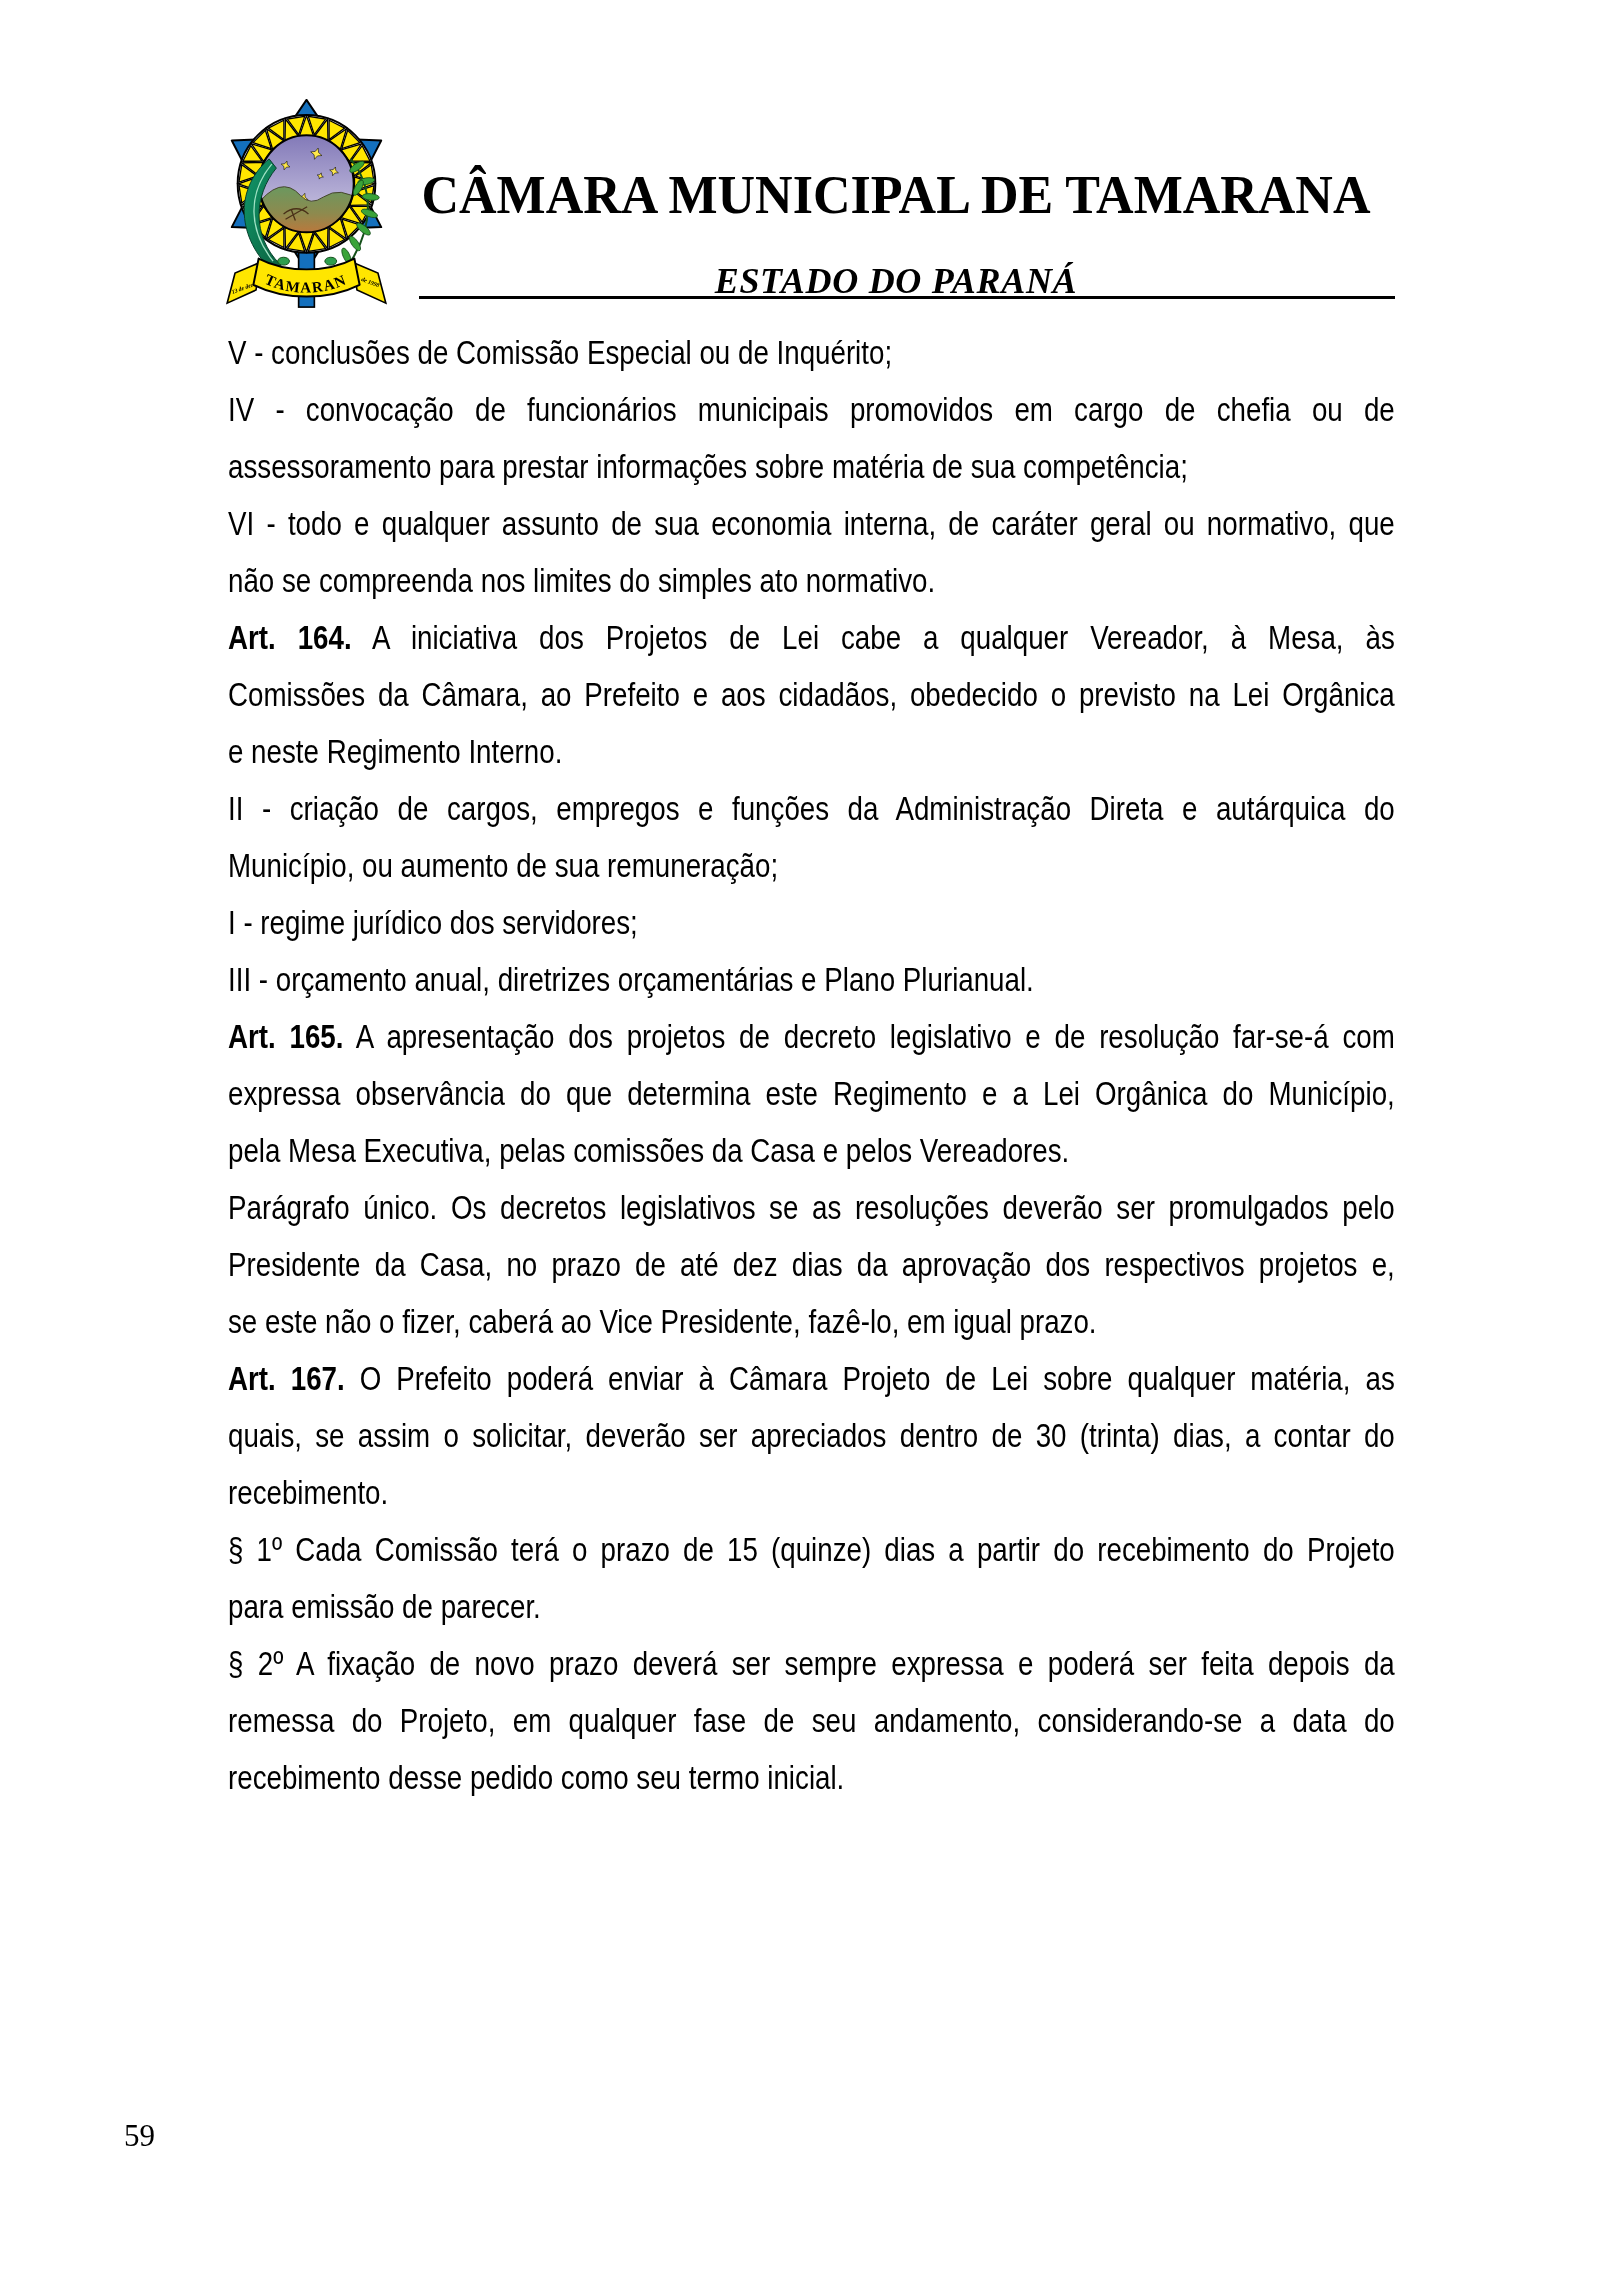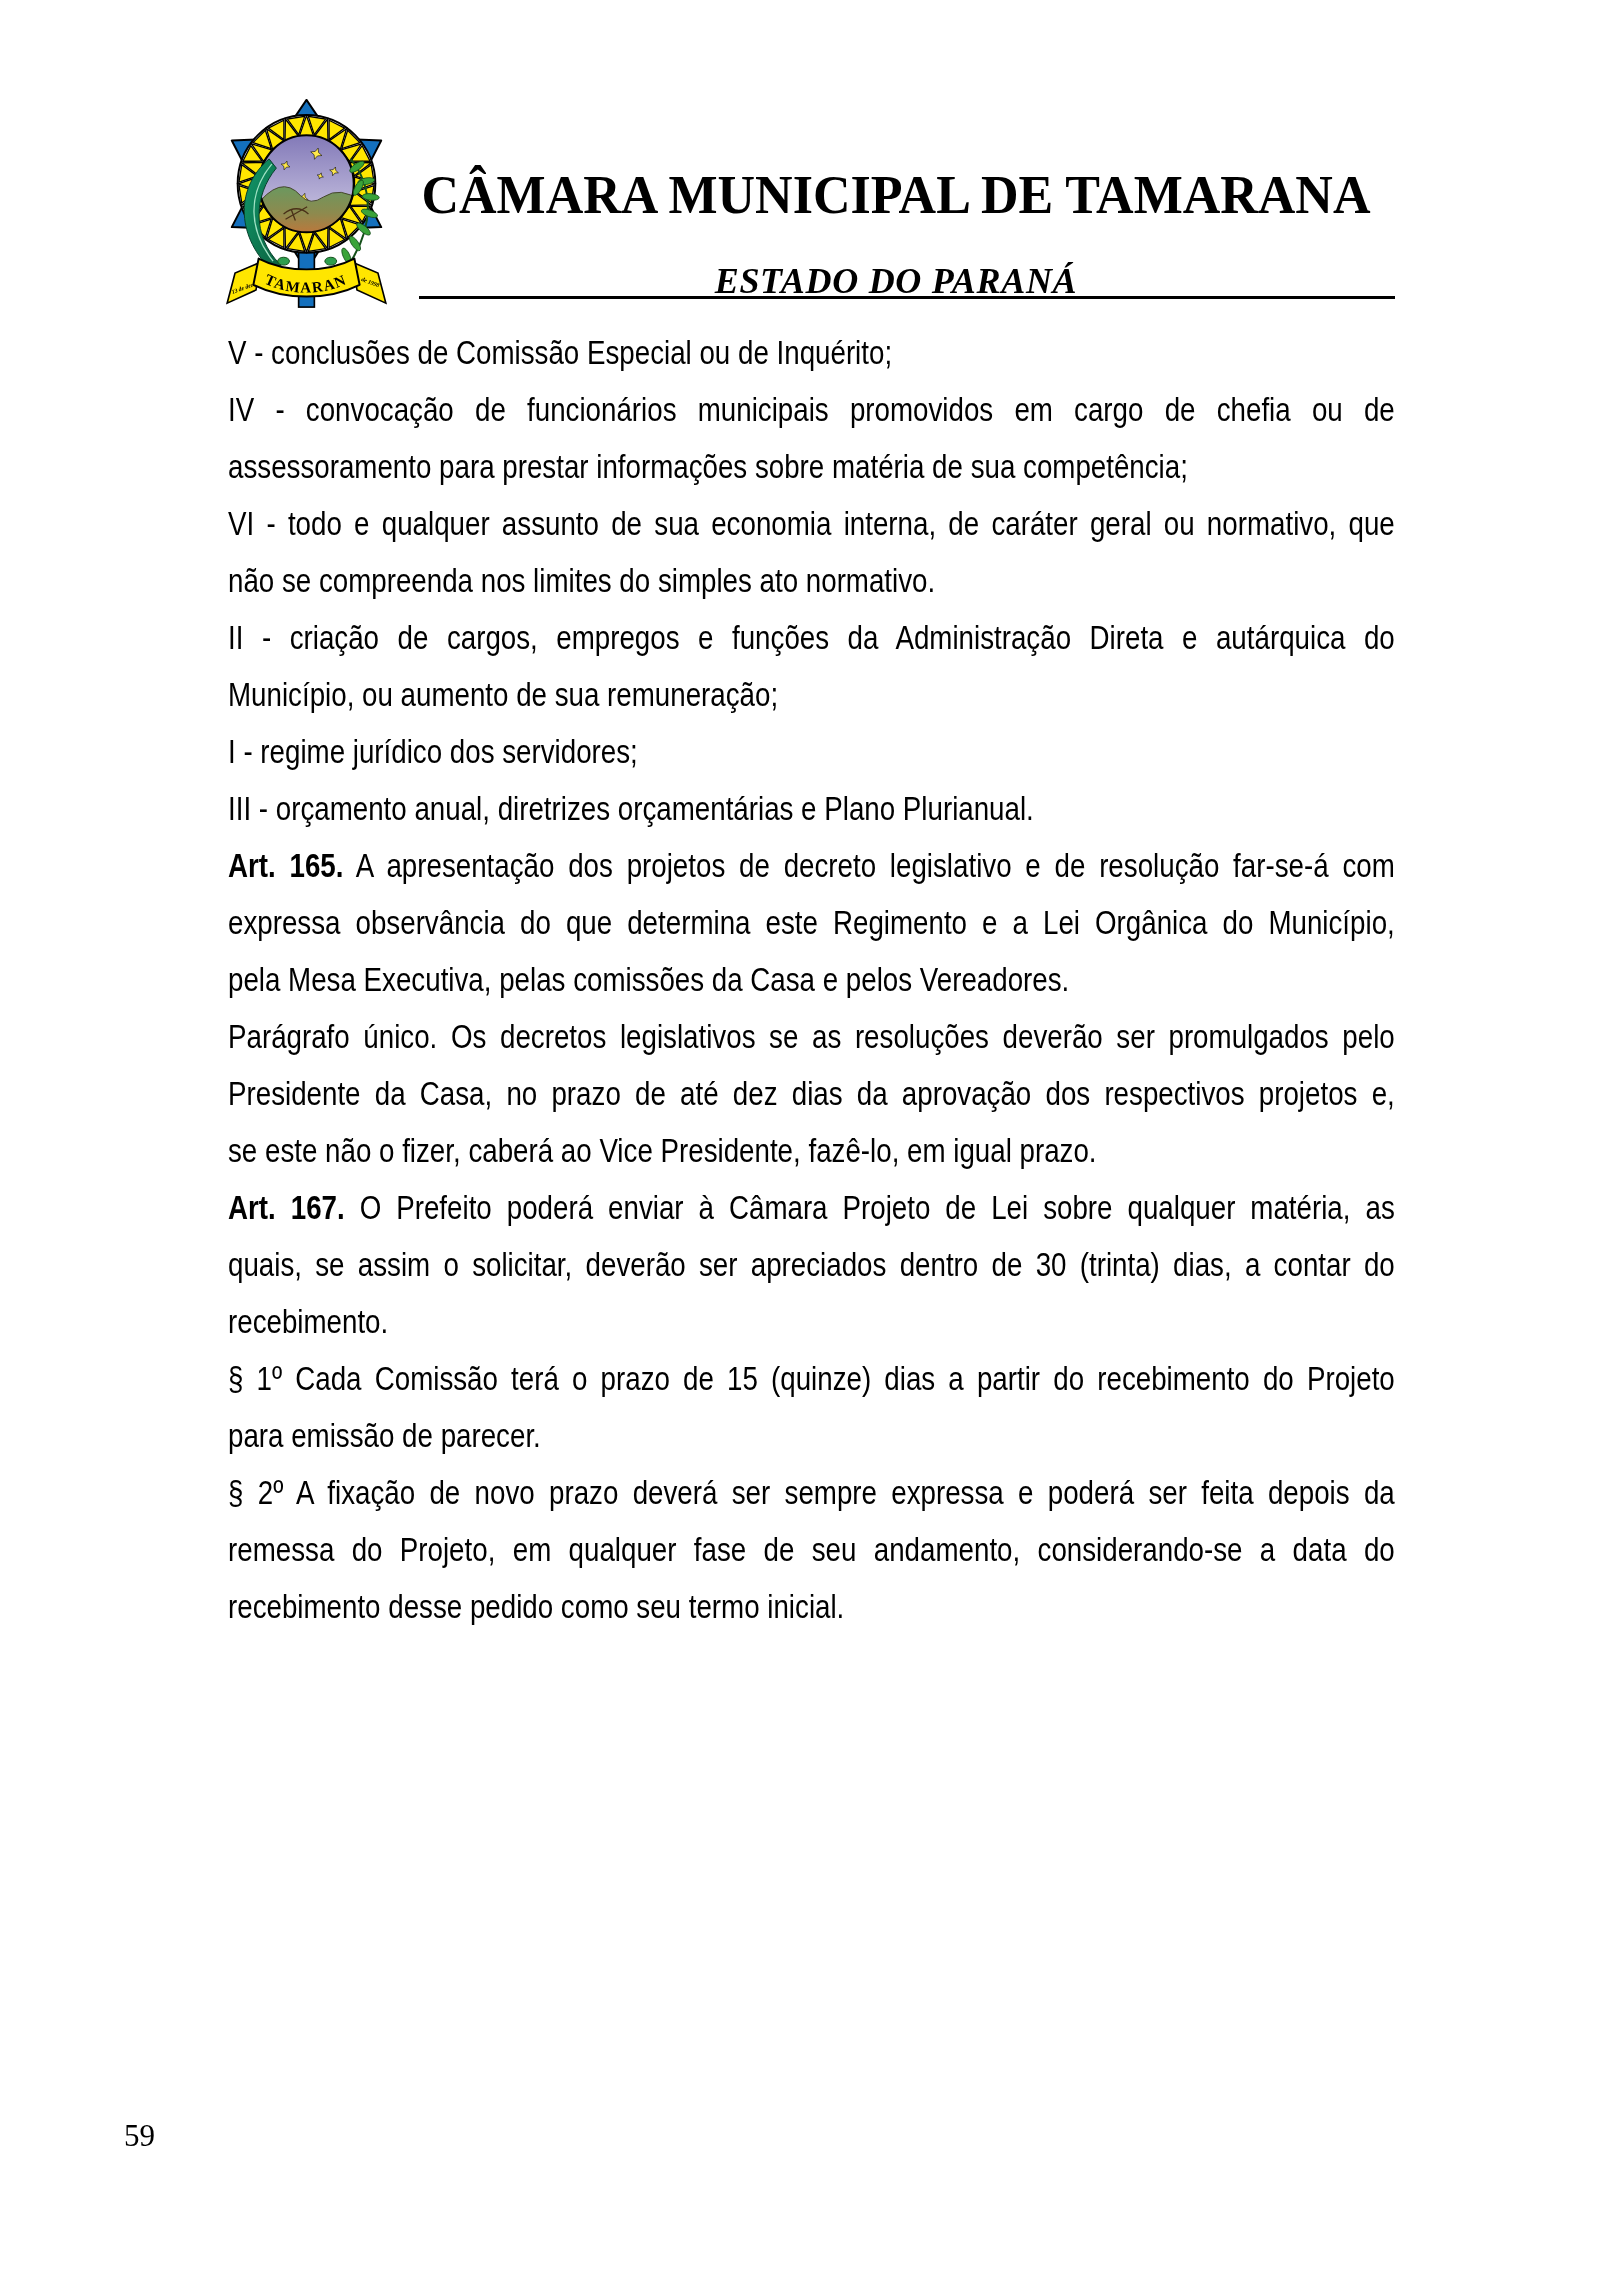--- a/index.html
+++ b/index.html
@@ -157,20 +157,25 @@
       </div>
       <div>
         <div class="line">IV - convocação de funcionários municipais promovidos em cargo de chefia ou de</div>
         <div class="line last">assessoramento para prestar informações sobre matéria de sua competência;</div>
       </div>
       <div>
         <div class="line">VI - todo e qualquer assunto de sua economia interna, de caráter geral ou normativo, que</div>
         <div class="line last">não se compreenda nos limites do simples ato normativo.</div>
       </div>
       <div>
+        <div class="line"><b>Art. 164.</b> A iniciativa dos Projetos de Lei cabe a qualquer Vereador, à Mesa, às</div>
+        <div class="line">Comissões da Câmara, ao Prefeito e aos cidadãos, obedecido o previsto na Lei Orgânica</div>
+        <div class="line last">e neste Regimento Interno.</div>
+      </div>
+      <div>
         <div class="line">II - criação de cargos, empregos e funções da Administração Direta e autárquica do</div>
         <div class="line last">Município, ou aumento de sua remuneração;</div>
       </div>
       <div>
         <div class="line last">I - regime jurídico dos servidores;</div>
       </div>
       <div>
         <div class="line last">III - orçamento anual, diretrizes orçamentárias e Plano Plurianual.</div>
       </div>
       <div>

